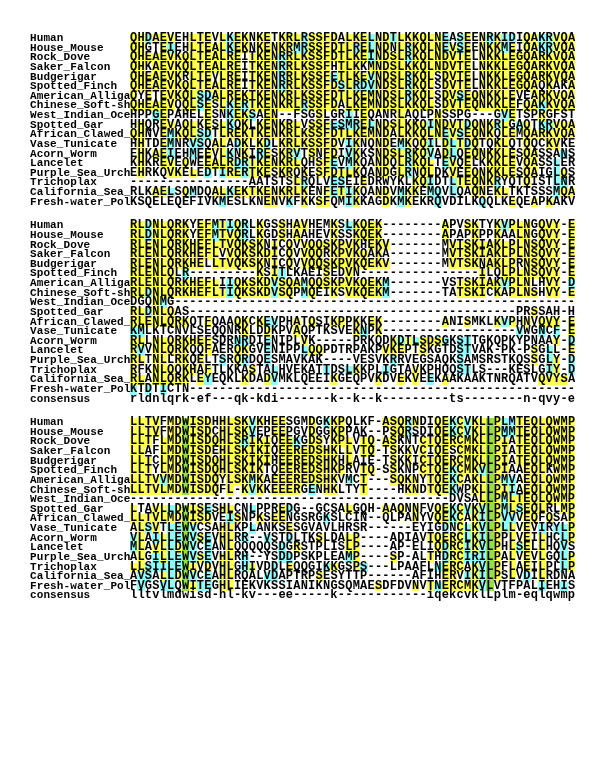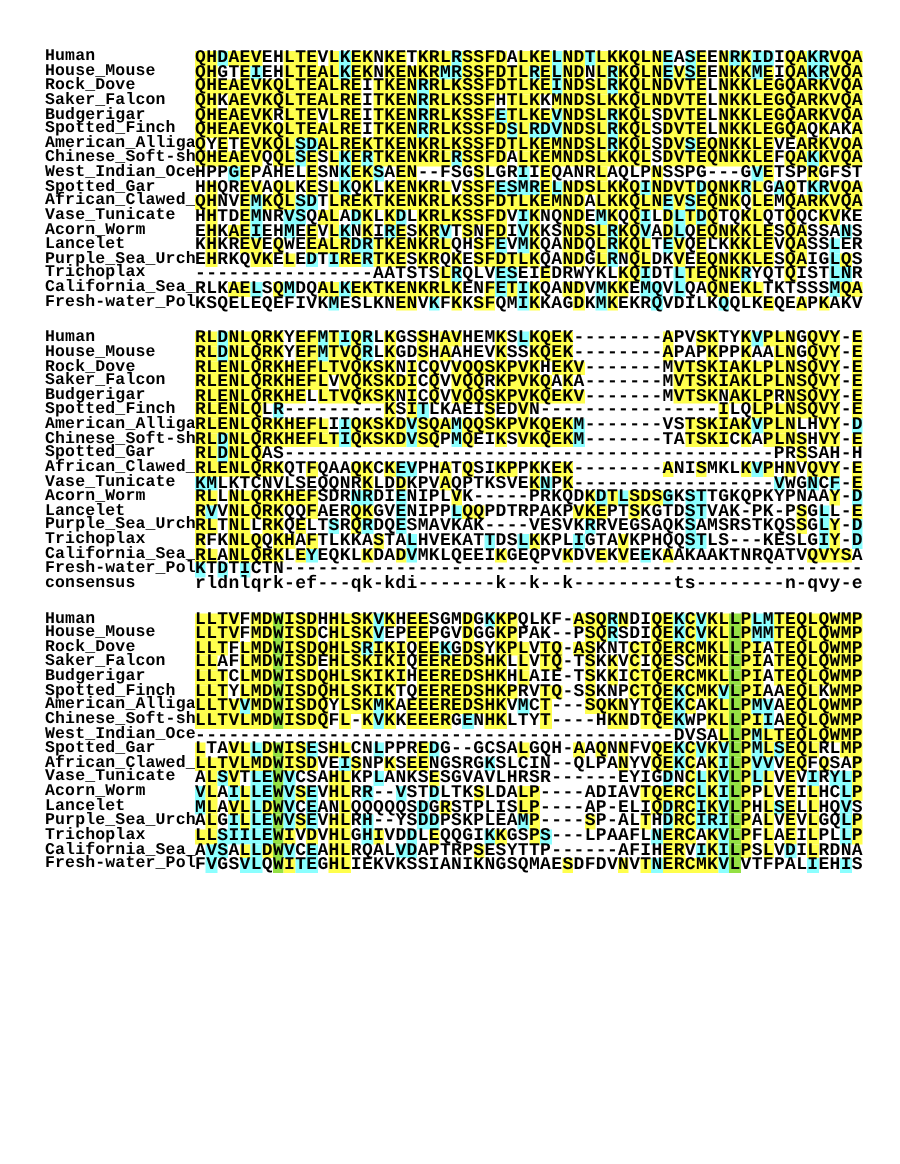--- a/index.html
+++ b/index.html
@@ -41,20 +41,21 @@
       </div>
       <div class="block">
         <div class="row"><span class="nm">Human</span><span class="sq"><span class="run" style="background: rgb(255, 255, 77);">RL</span><span class="run" style="background: rgb(139, 255, 255);">D</span><span class="run" style="background: rgb(255, 255, 77);">NLQRK</span><span class="run">Y</span><span class="run" style="background: rgb(255, 255, 77);">EF</span><span class="run" style="background: rgb(139, 255, 255);">M</span><span class="run" style="background: rgb(255, 255, 77);">T</span><span class="run" style="background: rgb(139, 255, 255);">I</span><span class="run" style="background: rgb(255, 255, 77);">Q</span><span class="run" style="background: rgb(139, 255, 255);">R</span><span class="run">L</span><span class="run" style="background: rgb(255, 255, 77);">K</span><span class="run">GS</span><span class="run" style="background: rgb(255, 255, 77);">S</span><span class="run">H</span><span class="run" style="background: rgb(255, 255, 77);">AV</span><span class="run">HEM</span><span class="run" style="background: rgb(255, 255, 77);">K</span><span class="run">S</span><span class="run" style="background: rgb(139, 255, 255);">L</span><span class="run" style="background: rgb(255, 255, 77);">KQEK</span><span class="run">--------</span><span class="run" style="background: rgb(255, 255, 77);">A</span><span class="run">PV</span><span class="run" style="background: rgb(255, 255, 77);">SK</span><span class="run">TY</span><span class="run" style="background: rgb(255, 255, 77);">K</span><span class="run" style="background: rgb(139, 255, 255);">V</span><span class="run" style="background: rgb(255, 255, 77);">PLN</span><span class="run">G</span><span class="run" style="background: rgb(255, 255, 77);">QVY</span><span class="run">-</span><span class="run" style="background: rgb(255, 255, 77);">E</span></span></div>
         <div class="row"><span class="nm">House_Mouse</span><span class="sq"><span class="run" style="background: rgb(255, 255, 77);">RL</span><span class="run" style="background: rgb(139, 255, 255);">D</span><span class="run" style="background: rgb(255, 255, 77);">NLQRK</span><span class="run">Y</span><span class="run" style="background: rgb(255, 255, 77);">EF</span><span class="run" style="background: rgb(139, 255, 255);">M</span><span class="run" style="background: rgb(255, 255, 77);">TVQ</span><span class="run" style="background: rgb(139, 255, 255);">R</span><span class="run">L</span><span class="run" style="background: rgb(255, 255, 77);">K</span><span class="run">GD</span><span class="run" style="background: rgb(255, 255, 77);">S</span><span class="run">H</span><span class="run" style="background: rgb(255, 255, 77);">A</span><span class="run">AHEV</span><span class="run" style="background: rgb(255, 255, 77);">K</span><span class="run">SS</span><span class="run" style="background: rgb(255, 255, 77);">KQEK</span><span class="run">--------</span><span class="run" style="background: rgb(255, 255, 77);">A</span><span class="run">PAP</span><span class="run" style="background: rgb(255, 255, 77);">K</span><span class="run">PP</span><span class="run" style="background: rgb(255, 255, 77);">K</span><span class="run">AA</span><span class="run" style="background: rgb(255, 255, 77);">LN</span><span class="run">G</span><span class="run" style="background: rgb(255, 255, 77);">QVY</span><span class="run">-</span><span class="run" style="background: rgb(255, 255, 77);">E</span></span></div>
         <div class="row"><span class="nm">Rock_Dove</span><span class="sq"><span class="run" style="background: rgb(255, 255, 77);">RLENLQRKHEFLTVQKSK</span><span class="run">N</span><span class="run" style="background: rgb(255, 255, 77);">I</span><span class="run">C</span><span class="run" style="background: rgb(255, 255, 77);">Q</span><span class="run">V</span><span class="run" style="background: rgb(255, 255, 77);">VQQSKPVK</span><span class="run">H</span><span class="run" style="background: rgb(255, 255, 77);">EKV</span><span class="run">-------M</span><span class="run" style="background: rgb(255, 255, 77);">VTSKIAKLPLNSQVY</span><span class="run">-</span><span class="run" style="background: rgb(255, 255, 77);">E</span></span></div>
         <div class="row"><span class="nm">Saker_Falcon</span><span class="sq"><span class="run" style="background: rgb(255, 255, 77);">RLENLQRKHEFL</span><span class="run">V</span><span class="run" style="background: rgb(255, 255, 77);">VQKSKDI</span><span class="run">C</span><span class="run" style="background: rgb(255, 255, 77);">Q</span><span class="run">V</span><span class="run" style="background: rgb(255, 255, 77);">VQQ</span><span class="run">R</span><span class="run" style="background: rgb(255, 255, 77);">KPVKQ</span><span class="run">A</span><span class="run" style="background: rgb(255, 255, 77);">K</span><span class="run">A-------M</span><span class="run" style="background: rgb(255, 255, 77);">VTSKIAKLPLNSQVY</span><span class="run">-</span><span class="run" style="background: rgb(255, 255, 77);">E</span></span></div>
         <div class="row"><span class="nm">Budgerigar</span><span class="sq"><span class="run" style="background: rgb(255, 255, 77);">RLENLQRKHE</span><span class="run">L</span><span class="run" style="background: rgb(255, 255, 77);">LTVQKSK</span><span class="run">N</span><span class="run" style="background: rgb(255, 255, 77);">I</span><span class="run">C</span><span class="run" style="background: rgb(255, 255, 77);">Q</span><span class="run">V</span><span class="run" style="background: rgb(255, 255, 77);">VQQSKPVKQEKV</span><span class="run">-------M</span><span class="run" style="background: rgb(255, 255, 77);">VTSK</span><span class="run">N</span><span class="run" style="background: rgb(255, 255, 77);">AKLP</span><span class="run">R</span><span class="run" style="background: rgb(255, 255, 77);">NSQVY</span><span class="run">-</span><span class="run" style="background: rgb(255, 255, 77);">E</span></span></div>
         <div class="row"><span class="nm">Spotted_Finch</span><span class="sq"><span class="run" style="background: rgb(255, 255, 77);">RLENLQ</span><span class="run">L</span><span class="run" style="background: rgb(139, 255, 255);">R</span><span class="run">---------</span><span class="run" style="background: rgb(255, 255, 77);">K</span><span class="run">S</span><span class="run" style="background: rgb(255, 255, 77);">I</span><span class="run" style="background: rgb(139, 255, 255);">T</span><span class="run">LKAEI</span><span class="run" style="background: rgb(255, 255, 77);">S</span><span class="run">ED</span><span class="run" style="background: rgb(255, 255, 77);">V</span><span class="run">N----------------</span><span class="run" style="background: rgb(255, 255, 77);">I</span><span class="run">LQ</span><span class="run" style="background: rgb(255, 255, 77);">LPLNSQVY</span><span class="run">-</span><span class="run" style="background: rgb(255, 255, 77);">E</span></span></div>
         <div class="row"><span class="nm">American_Alliga</span><span class="sq"><span class="run" style="background: rgb(255, 255, 77);">RLENLQRKHEFL</span><span class="run">I</span><span class="run" style="background: rgb(139, 255, 255);">I</span><span class="run" style="background: rgb(255, 255, 77);">QKSKD</span><span class="run" style="background: rgb(139, 255, 255);">V</span><span class="run" style="background: rgb(255, 255, 77);">SQA</span><span class="run" style="background: rgb(139, 255, 255);">M</span><span class="run" style="background: rgb(255, 255, 77);">QQSKPVKQEK</span><span class="run" style="background: rgb(139, 255, 255);">M</span><span class="run">-------VS</span><span class="run" style="background: rgb(255, 255, 77);">TSKIAK</span><span class="run" style="background: rgb(139, 255, 255);">V</span><span class="run" style="background: rgb(255, 255, 77);">PLN</span><span class="run">LH</span><span class="run" style="background: rgb(255, 255, 77);">VY</span><span class="run">-</span><span class="run" style="background: rgb(139, 255, 255);">D</span></span></div>
         <div class="row"><span class="nm">Chinese_Soft-sh</span><span class="sq"><span class="run" style="background: rgb(255, 255, 77);">RL</span><span class="run" style="background: rgb(139, 255, 255);">D</span><span class="run" style="background: rgb(255, 255, 77);">NLQRKHEFLT</span><span class="run" style="background: rgb(139, 255, 255);">I</span><span class="run" style="background: rgb(255, 255, 77);">QKSKD</span><span class="run" style="background: rgb(139, 255, 255);">V</span><span class="run" style="background: rgb(255, 255, 77);">SQ</span><span class="run">P</span><span class="run" style="background: rgb(139, 255, 255);">M</span><span class="run" style="background: rgb(255, 255, 77);">Q</span><span class="run">EI</span><span class="run" style="background: rgb(255, 255, 77);">K</span><span class="run">S</span><span class="run" style="background: rgb(255, 255, 77);">VKQEK</span><span class="run" style="background: rgb(139, 255, 255);">M</span><span class="run">-------TA</span><span class="run" style="background: rgb(255, 255, 77);">TSKI</span><span class="run">C</span><span class="run" style="background: rgb(255, 255, 77);">K</span><span class="run">A</span><span class="run" style="background: rgb(255, 255, 77);">PLNS</span><span class="run">H</span><span class="run" style="background: rgb(255, 255, 77);">VY</span><span class="run">-</span><span class="run" style="background: rgb(255, 255, 77);">E</span></span></div>
+        <div class="row"><span class="nm">West_Indian_Oce</span><span class="sq"><span class="run">DGQ</span><span class="run" style="background: rgb(255, 255, 77);">N</span><span class="run" style="background: rgb(139, 255, 255);">M</span><span class="run">G------------------------------------------------------</span></span></div>
         <div class="row"><span class="nm">Spotted_Gar</span><span class="sq"><span class="run" style="background: rgb(255, 255, 77);">RL</span><span class="run" style="background: rgb(139, 255, 255);">D</span><span class="run" style="background: rgb(255, 255, 77);">NLQ</span><span class="run">AS--------------------------------------------PR</span><span class="run" style="background: rgb(255, 255, 77);">S</span><span class="run">SAH-H</span></span></div>
         <div class="row"><span class="nm">African_Clawed_</span><span class="sq"><span class="run" style="background: rgb(255, 255, 77);">RLENLQRK</span><span class="run">QT</span><span class="run" style="background: rgb(255, 255, 77);">F</span><span class="run">QAA</span><span class="run" style="background: rgb(255, 255, 77);">QK</span><span class="run">C</span><span class="run" style="background: rgb(255, 255, 77);">K</span><span class="run" style="background: rgb(139, 255, 255);">EV</span><span class="run">PH</span><span class="run" style="background: rgb(255, 255, 77);">A</span><span class="run">T</span><span class="run" style="background: rgb(255, 255, 77);">Q</span><span class="run">SI</span><span class="run" style="background: rgb(255, 255, 77);">KP</span><span class="run">P</span><span class="run" style="background: rgb(255, 255, 77);">K</span><span class="run">K</span><span class="run" style="background: rgb(255, 255, 77);">EK</span><span class="run">--------</span><span class="run" style="background: rgb(255, 255, 77);">A</span><span class="run">NI</span><span class="run" style="background: rgb(255, 255, 77);">S</span><span class="run">MKL</span><span class="run" style="background: rgb(255, 255, 77);">K</span><span class="run" style="background: rgb(139, 255, 255);">V</span><span class="run" style="background: rgb(255, 255, 77);">P</span><span class="run">H</span><span class="run" style="background: rgb(255, 255, 77);">N</span><span class="run">V</span><span class="run" style="background: rgb(255, 255, 77);">QVY</span><span class="run">-</span><span class="run" style="background: rgb(255, 255, 77);">E</span></span></div>
         <div class="row"><span class="nm">Vase_Tunicate</span><span class="sq"><span class="run" style="background: rgb(139, 255, 255);">KM</span><span class="run">LKTCNVLSEQQNR</span><span class="run" style="background: rgb(255, 255, 77);">K</span><span class="run">LD</span><span class="run" style="background: rgb(255, 255, 77);">D</span><span class="run">KPV</span><span class="run" style="background: rgb(255, 255, 77);">A</span><span class="run">QPTKSVE</span><span class="run" style="background: rgb(255, 255, 77);">K</span><span class="run" style="background: rgb(139, 255, 255);">N</span><span class="run">P</span><span class="run" style="background: rgb(255, 255, 77);">K</span><span class="run">------------------</span><span class="run" style="background: rgb(139, 255, 255);">V</span><span class="run">WG</span><span class="run" style="background: rgb(139, 255, 255);">N</span><span class="run">C</span><span class="run" style="background: rgb(139, 255, 255);">F</span><span class="run">-</span><span class="run" style="background: rgb(255, 255, 77);">E</span></span></div>
         <div class="row"><span class="nm">Acorn_Worm</span><span class="sq"><span class="run" style="background: rgb(255, 255, 77);">RL</span><span class="run">L</span><span class="run" style="background: rgb(255, 255, 77);">NLQRKHEF</span><span class="run">SDR</span><span class="run" style="background: rgb(139, 255, 255);">NR</span><span class="run">DI</span><span class="run" style="background: rgb(139, 255, 255);">E</span><span class="run">NIPL</span><span class="run" style="background: rgb(255, 255, 77);">V</span><span class="run">K-----PRKQD</span><span class="run" style="background: rgb(255, 255, 77);">K</span><span class="run" style="background: rgb(139, 255, 255);">D</span><span class="run" style="background: rgb(255, 255, 77);">T</span><span class="run" style="background: rgb(139, 255, 255);">L</span><span class="run" style="background: rgb(255, 255, 77);">SDS</span><span class="run" style="background: rgb(139, 255, 255);">G</span><span class="run">K</span><span class="run" style="background: rgb(139, 255, 255);">ST</span><span class="run">TGKQPKYPNAA</span><span class="run" style="background: rgb(255, 255, 77);">Y</span><span class="run">-</span><span class="run" style="background: rgb(139, 255, 255);">D</span></span></div>
         <div class="row"><span class="nm">Lancelet</span><span class="sq"><span class="run" style="background: rgb(255, 255, 77);">R</span><span class="run" style="background: rgb(139, 255, 255);">V</span><span class="run">V</span><span class="run" style="background: rgb(255, 255, 77);">NLQRK</span><span class="run">QQ</span><span class="run" style="background: rgb(255, 255, 77);">F</span><span class="run">AER</span><span class="run" style="background: rgb(255, 255, 77);">QK</span><span class="run">GV</span><span class="run" style="background: rgb(139, 255, 255);">E</span><span class="run">NIPP</span><span class="run" style="background: rgb(139, 255, 255);">L</span><span class="run" style="background: rgb(255, 255, 77);">QQ</span><span class="run">PDTRPAKP</span><span class="run" style="background: rgb(255, 255, 77);">VKE</span><span class="run">PT</span><span class="run" style="background: rgb(255, 255, 77);">S</span><span class="run">KGTD</span><span class="run" style="background: rgb(139, 255, 255);">ST</span><span class="run">VAK-PK-P</span><span class="run" style="background: rgb(255, 255, 77);">S</span><span class="run">G</span><span class="run" style="background: rgb(139, 255, 255);">L</span><span class="run">L-</span><span class="run" style="background: rgb(255, 255, 77);">E</span></span></div>
         <div class="row"><span class="nm">Purple_Sea_Urch</span><span class="sq"><span class="run" style="background: rgb(255, 255, 77);">RL</span><span class="run">T</span><span class="run" style="background: rgb(255, 255, 77);">NL</span><span class="run">L</span><span class="run" style="background: rgb(255, 255, 77);">RK</span><span class="run">Q</span><span class="run" style="background: rgb(255, 255, 77);">E</span><span class="run">LT</span><span class="run" style="background: rgb(139, 255, 255);">S</span><span class="run">R</span><span class="run" style="background: rgb(255, 255, 77);">Q</span><span class="run" style="background: rgb(139, 255, 255);">R</span><span class="run">DQ</span><span class="run" style="background: rgb(139, 255, 255);">E</span><span class="run">SMAVKAK----VESVK</span><span class="run" style="background: rgb(139, 255, 255);">R</span><span class="run">RVEGSAQK</span><span class="run" style="background: rgb(139, 255, 255);">S</span><span class="run">AMSRSTKQS</span><span class="run" style="background: rgb(255, 255, 77);">S</span><span class="run">G</span><span class="run" style="background: rgb(139, 255, 255);">L</span><span class="run" style="background: rgb(255, 255, 77);">Y</span><span class="run">-</span><span class="run" style="background: rgb(139, 255, 255);">D</span></span></div>
         <div class="row"><span class="nm">Trichoplax</span><span class="sq"><span class="run" style="background: rgb(255, 255, 77);">R</span><span class="run">FK</span><span class="run" style="background: rgb(255, 255, 77);">NLQ</span><span class="run">Q</span><span class="run" style="background: rgb(255, 255, 77);">KH</span><span class="run">A</span><span class="run" style="background: rgb(255, 255, 77);">F</span><span class="run">TLKKA</span><span class="run" style="background: rgb(255, 255, 77);">S</span><span class="run">TA</span><span class="run" style="background: rgb(139, 255, 255);">L</span><span class="run">HVEKAT</span><span class="run" style="background: rgb(139, 255, 255);">T</span><span class="run">DS</span><span class="run" style="background: rgb(139, 255, 255);">L</span><span class="run" style="background: rgb(255, 255, 77);">K</span><span class="run">KPL</span><span class="run" style="background: rgb(139, 255, 255);">I</span><span class="run">GTA</span><span class="run" style="background: rgb(255, 255, 77);">V</span><span class="run">KPHQQ</span><span class="run" style="background: rgb(139, 255, 255);">ST</span><span class="run">LS---KESLG</span><span class="run" style="background: rgb(139, 255, 255);">I</span><span class="run" style="background: rgb(255, 255, 77);">Y</span><span class="run">-</span><span class="run" style="background: rgb(139, 255, 255);">D</span></span></div>
         <div class="row"><span class="nm">California_Sea_</span><span class="sq"><span class="run" style="background: rgb(255, 255, 77);">RL</span><span class="run">A</span><span class="run" style="background: rgb(255, 255, 77);">NLQRK</span><span class="run">L</span><span class="run" style="background: rgb(255, 255, 77);">E</span><span class="run" style="background: rgb(139, 255, 255);">Y</span><span class="run">EQKL</span><span class="run" style="background: rgb(255, 255, 77);">K</span><span class="run">DA</span><span class="run" style="background: rgb(255, 255, 77);">D</span><span class="run" style="background: rgb(139, 255, 255);">V</span><span class="run">MKLQEEI</span><span class="run" style="background: rgb(255, 255, 77);">K</span><span class="run">GEQPV</span><span class="run" style="background: rgb(255, 255, 77);">K</span><span class="run">DV</span><span class="run" style="background: rgb(255, 255, 77);">E</span><span class="run">K</span><span class="run" style="background: rgb(255, 255, 77);">V</span><span class="run">E</span><span class="run" style="background: rgb(139, 255, 255);">E</span><span class="run">K</span><span class="run" style="background: rgb(255, 255, 77);">A</span><span class="run">AKAAKTNRQATV</span><span class="run" style="background: rgb(255, 255, 77);">QVYS</span><span class="run">A</span></span></div>
         <div class="row"><span class="nm">Fresh-water_Pol</span><span class="sq"><span class="run" style="background: rgb(139, 255, 255);">K</span><span class="run">T</span><span class="run" style="background: rgb(139, 255, 255);">D</span><span class="run">T</span><span class="run" style="background: rgb(139, 255, 255);">I</span><span class="run">CTN----------------------------------------------------</span></span></div>
         <div class="row"><span class="nm">consensus</span><span class="sq"><span class="run">rldnlqrk-ef---qk-kdi-------k--k--k---------ts--------n-qvy-e</span></span></div>
@@ -71,15 +72,16 @@
         <div class="row"><span class="nm">West_Indian_Oce</span><span class="sq"><span class="run">-------------------------------------------DVSA</span><span class="run" style="background: rgb(255, 255, 77);">L</span><span class="run" style="background: rgb(148, 225, 68);">L</span><span class="run" style="background: rgb(255, 255, 77);">P</span><span class="run" style="background: rgb(139, 255, 255);">M</span><span class="run" style="background: rgb(255, 255, 77);">LTEQLQWMP</span></span></div>
         <div class="row"><span class="nm">Spotted_Gar</span><span class="sq"><span class="run" style="background: rgb(255, 255, 77);">L</span><span class="run">TA</span><span class="run" style="background: rgb(255, 255, 77);">VL</span><span class="run" style="background: rgb(139, 255, 255);">L</span><span class="run" style="background: rgb(255, 255, 77);">D</span><span class="run" style="background: rgb(148, 225, 68);">W</span><span class="run" style="background: rgb(255, 255, 77);">IS</span><span class="run" style="background: rgb(139, 255, 255);">E</span><span class="run">S</span><span class="run" style="background: rgb(255, 255, 77);">HL</span><span class="run">CN</span><span class="run" style="background: rgb(139, 255, 255);">L</span><span class="run">PPR</span><span class="run" style="background: rgb(255, 255, 77);">E</span><span class="run" style="background: rgb(139, 255, 255);">D</span><span class="run">G--GCSA</span><span class="run" style="background: rgb(255, 255, 77);">L</span><span class="run">GQH-</span><span class="run" style="background: rgb(255, 255, 77);">A</span><span class="run">A</span><span class="run" style="background: rgb(255, 255, 77);">Q</span><span class="run">N</span><span class="run" style="background: rgb(255, 255, 77);">N</span><span class="run">FV</span><span class="run" style="background: rgb(255, 255, 77);">QE</span><span class="run" style="background: rgb(139, 255, 255);">K</span><span class="run" style="background: rgb(255, 255, 77);">C</span><span class="run" style="background: rgb(139, 255, 255);">V</span><span class="run" style="background: rgb(255, 255, 77);">K</span><span class="run" style="background: rgb(139, 255, 255);">V</span><span class="run" style="background: rgb(148, 225, 68);">L</span><span class="run" style="background: rgb(255, 255, 77);">P</span><span class="run" style="background: rgb(139, 255, 255);">M</span><span class="run" style="background: rgb(255, 255, 77);">L</span><span class="run" style="background: rgb(139, 255, 255);">S</span><span class="run" style="background: rgb(255, 255, 77);">EQL</span><span class="run">RL</span><span class="run" style="background: rgb(255, 255, 77);">MP</span></span></div>
         <div class="row"><span class="nm">African_Clawed_</span><span class="sq"><span class="run" style="background: rgb(255, 255, 77);">LLTVLMD</span><span class="run" style="background: rgb(148, 225, 68);">W</span><span class="run" style="background: rgb(255, 255, 77);">ISD</span><span class="run">VE</span><span class="run" style="background: rgb(139, 255, 255);">I</span><span class="run" style="background: rgb(255, 255, 77);">S</span><span class="run">NP</span><span class="run" style="background: rgb(255, 255, 77);">K</span><span class="run">S</span><span class="run" style="background: rgb(255, 255, 77);">EE</span><span class="run">NGSRG</span><span class="run" style="background: rgb(139, 255, 255);">K</span><span class="run">SLCIN--QLPA</span><span class="run" style="background: rgb(255, 255, 77);">N</span><span class="run">YV</span><span class="run" style="background: rgb(255, 255, 77);">QE</span><span class="run" style="background: rgb(139, 255, 255);">K</span><span class="run" style="background: rgb(255, 255, 77);">C</span><span class="run">A</span><span class="run" style="background: rgb(255, 255, 77);">K</span><span class="run" style="background: rgb(139, 255, 255);">I</span><span class="run" style="background: rgb(148, 225, 68);">L</span><span class="run" style="background: rgb(255, 255, 77);">P</span><span class="run" style="background: rgb(139, 255, 255);">VV</span><span class="run">V</span><span class="run" style="background: rgb(255, 255, 77);">EQ</span><span class="run">F</span><span class="run" style="background: rgb(255, 255, 77);">Q</span><span class="run">SA</span><span class="run" style="background: rgb(255, 255, 77);">P</span></span></div>
         <div class="row"><span class="nm">Vase_Tunicate</span><span class="sq"><span class="run">A</span><span class="run" style="background: rgb(255, 255, 77);">L</span><span class="run" style="background: rgb(139, 255, 255);">S</span><span class="run" style="background: rgb(255, 255, 77);">V</span><span class="run">T</span><span class="run" style="background: rgb(139, 255, 255);">LE</span><span class="run" style="background: rgb(148, 225, 68);">W</span><span class="run" style="background: rgb(139, 255, 255);">V</span><span class="run">CSA</span><span class="run" style="background: rgb(255, 255, 77);">HL</span><span class="run">KP</span><span class="run" style="background: rgb(139, 255, 255);">L</span><span class="run">ANKS</span><span class="run" style="background: rgb(255, 255, 77);">E</span><span class="run">SGVAVLHRSR------EYIG</span><span class="run" style="background: rgb(139, 255, 255);">D</span><span class="run">N</span><span class="run" style="background: rgb(255, 255, 77);">C</span><span class="run" style="background: rgb(139, 255, 255);">L</span><span class="run" style="background: rgb(255, 255, 77);">K</span><span class="run" style="background: rgb(139, 255, 255);">V</span><span class="run" style="background: rgb(148, 225, 68);">L</span><span class="run" style="background: rgb(255, 255, 77);">P</span><span class="run" style="background: rgb(139, 255, 255);">L</span><span class="run" style="background: rgb(255, 255, 77);">L</span><span class="run">V</span><span class="run" style="background: rgb(255, 255, 77);">E</span><span class="run">V</span><span class="run" style="background: rgb(139, 255, 255);">I</span><span class="run">R</span><span class="run" style="background: rgb(139, 255, 255);">YL</span><span class="run" style="background: rgb(255, 255, 77);">P</span></span></div>
         <div class="row"><span class="nm">Acorn_Worm</span><span class="sq"><span class="run" style="background: rgb(139, 255, 255);">V</span><span class="run" style="background: rgb(255, 255, 77);">L</span><span class="run">A</span><span class="run" style="background: rgb(139, 255, 255);">I</span><span class="run" style="background: rgb(255, 255, 77);">L</span><span class="run" style="background: rgb(139, 255, 255);">LE</span><span class="run" style="background: rgb(148, 225, 68);">W</span><span class="run" style="background: rgb(139, 255, 255);">V</span><span class="run" style="background: rgb(255, 255, 77);">S</span><span class="run" style="background: rgb(139, 255, 255);">E</span><span class="run">V</span><span class="run" style="background: rgb(255, 255, 77);">HL</span><span class="run">R</span><span class="run" style="background: rgb(139, 255, 255);">R</span><span class="run">--</span><span class="run" style="background: rgb(139, 255, 255);">V</span><span class="run">ST</span><span class="run" style="background: rgb(139, 255, 255);">D</span><span class="run">LTK</span><span class="run" style="background: rgb(255, 255, 77);">S</span><span class="run">LDA</span><span class="run" style="background: rgb(255, 255, 77);">LP</span><span class="run">----ADIAV</span><span class="run" style="background: rgb(255, 255, 77);">TQERC</span><span class="run" style="background: rgb(139, 255, 255);">L</span><span class="run" style="background: rgb(255, 255, 77);">K</span><span class="run" style="background: rgb(139, 255, 255);">I</span><span class="run" style="background: rgb(148, 225, 68);">L</span><span class="run" style="background: rgb(255, 255, 77);">P</span><span class="run">P</span><span class="run" style="background: rgb(255, 255, 77);">L</span><span class="run">V</span><span class="run" style="background: rgb(255, 255, 77);">E</span><span class="run">I</span><span class="run" style="background: rgb(255, 255, 77);">L</span><span class="run">HC</span><span class="run" style="background: rgb(139, 255, 255);">L</span><span class="run" style="background: rgb(255, 255, 77);">P</span></span></div>
         <div class="row"><span class="nm">Lancelet</span><span class="sq"><span class="run" style="background: rgb(139, 255, 255);">M</span><span class="run" style="background: rgb(255, 255, 77);">L</span><span class="run">A</span><span class="run" style="background: rgb(255, 255, 77);">VL</span><span class="run" style="background: rgb(139, 255, 255);">L</span><span class="run" style="background: rgb(255, 255, 77);">D</span><span class="run" style="background: rgb(148, 225, 68);">W</span><span class="run" style="background: rgb(139, 255, 255);">V</span><span class="run">C</span><span class="run" style="background: rgb(139, 255, 255);">E</span><span class="run">AN</span><span class="run" style="background: rgb(255, 255, 77);">L</span><span class="run">QQQQQS</span><span class="run" style="background: rgb(139, 255, 255);">D</span><span class="run">G</span><span class="run" style="background: rgb(255, 255, 77);">R</span><span class="run">STPLIS</span><span class="run" style="background: rgb(255, 255, 77);">LP</span><span class="run">----AP-ELI</span><span class="run" style="background: rgb(255, 255, 77);">Q</span><span class="run" style="background: rgb(139, 255, 255);">D</span><span class="run" style="background: rgb(255, 255, 77);">RC</span><span class="run" style="background: rgb(139, 255, 255);">I</span><span class="run" style="background: rgb(255, 255, 77);">K</span><span class="run" style="background: rgb(139, 255, 255);">V</span><span class="run" style="background: rgb(148, 225, 68);">L</span><span class="run" style="background: rgb(255, 255, 77);">P</span><span class="run">H</span><span class="run" style="background: rgb(255, 255, 77);">L</span><span class="run" style="background: rgb(139, 255, 255);">S</span><span class="run" style="background: rgb(255, 255, 77);">E</span><span class="run">L</span><span class="run" style="background: rgb(255, 255, 77);">L</span><span class="run">HQ</span><span class="run" style="background: rgb(139, 255, 255);">V</span><span class="run">S</span></span></div>
         <div class="row"><span class="nm">Purple_Sea_Urch</span><span class="sq"><span class="run">A</span><span class="run" style="background: rgb(255, 255, 77);">L</span><span class="run">G</span><span class="run" style="background: rgb(139, 255, 255);">I</span><span class="run" style="background: rgb(255, 255, 77);">L</span><span class="run" style="background: rgb(139, 255, 255);">LE</span><span class="run" style="background: rgb(148, 225, 68);">W</span><span class="run" style="background: rgb(139, 255, 255);">V</span><span class="run" style="background: rgb(255, 255, 77);">S</span><span class="run" style="background: rgb(139, 255, 255);">E</span><span class="run">V</span><span class="run" style="background: rgb(255, 255, 77);">HL</span><span class="run">R</span><span class="run" style="background: rgb(139, 255, 255);">H</span><span class="run">--YS</span><span class="run" style="background: rgb(139, 255, 255);">DD</span><span class="run">PSKPLEA</span><span class="run" style="background: rgb(139, 255, 255);">M</span><span class="run" style="background: rgb(255, 255, 77);">P</span><span class="run">----</span><span class="run" style="background: rgb(255, 255, 77);">S</span><span class="run">P-AL</span><span class="run" style="background: rgb(255, 255, 77);">T</span><span class="run">H</span><span class="run" style="background: rgb(139, 255, 255);">D</span><span class="run" style="background: rgb(255, 255, 77);">RC</span><span class="run" style="background: rgb(139, 255, 255);">IRI</span><span class="run" style="background: rgb(148, 225, 68);">L</span><span class="run" style="background: rgb(255, 255, 77);">P</span><span class="run">A</span><span class="run" style="background: rgb(255, 255, 77);">L</span><span class="run">V</span><span class="run" style="background: rgb(255, 255, 77);">E</span><span class="run">V</span><span class="run" style="background: rgb(255, 255, 77);">L</span><span class="run">GQ</span><span class="run" style="background: rgb(139, 255, 255);">L</span><span class="run" style="background: rgb(255, 255, 77);">P</span></span></div>
         <div class="row"><span class="nm">Trichoplax</span><span class="sq"><span class="run" style="background: rgb(255, 255, 77);">LL</span><span class="run" style="background: rgb(139, 255, 255);">SIILE</span><span class="run" style="background: rgb(148, 225, 68);">W</span><span class="run" style="background: rgb(255, 255, 77);">I</span><span class="run">V</span><span class="run" style="background: rgb(255, 255, 77);">D</span><span class="run">V</span><span class="run" style="background: rgb(255, 255, 77);">HL</span><span class="run">G</span><span class="run" style="background: rgb(139, 255, 255);">H</span><span class="run" style="background: rgb(255, 255, 77);">I</span><span class="run">VD</span><span class="run" style="background: rgb(139, 255, 255);">D</span><span class="run">L</span><span class="run" style="background: rgb(255, 255, 77);">E</span><span class="run">QQGI</span><span class="run" style="background: rgb(139, 255, 255);">K</span><span class="run" style="background: rgb(255, 255, 77);">K</span><span class="run">GS</span><span class="run" style="background: rgb(255, 255, 77);">P</span><span class="run" style="background: rgb(139, 255, 255);">S</span><span class="run">---LPAAFL</span><span class="run" style="background: rgb(139, 255, 255);">N</span><span class="run" style="background: rgb(255, 255, 77);">ERC</span><span class="run">A</span><span class="run" style="background: rgb(255, 255, 77);">K</span><span class="run" style="background: rgb(139, 255, 255);">V</span><span class="run" style="background: rgb(148, 225, 68);">L</span><span class="run" style="background: rgb(255, 255, 77);">P</span><span class="run">F</span><span class="run" style="background: rgb(255, 255, 77);">L</span><span class="run">A</span><span class="run" style="background: rgb(255, 255, 77);">E</span><span class="run">I</span><span class="run" style="background: rgb(255, 255, 77);">L</span><span class="run">PL</span><span class="run" style="background: rgb(139, 255, 255);">L</span><span class="run" style="background: rgb(255, 255, 77);">P</span></span></div>
         <div class="row"><span class="nm">California_Sea_</span><span class="sq"><span class="run">A</span><span class="run" style="background: rgb(139, 255, 255);">VS</span><span class="run">A</span><span class="run" style="background: rgb(255, 255, 77);">L</span><span class="run" style="background: rgb(139, 255, 255);">L</span><span class="run" style="background: rgb(255, 255, 77);">D</span><span class="run" style="background: rgb(148, 225, 68);">W</span><span class="run" style="background: rgb(139, 255, 255);">V</span><span class="run">C</span><span class="run" style="background: rgb(139, 255, 255);">E</span><span class="run">A</span><span class="run" style="background: rgb(255, 255, 77);">HL</span><span class="run">RQAL</span><span class="run" style="background: rgb(139, 255, 255);">VD</span><span class="run">APTRP</span><span class="run" style="background: rgb(255, 255, 77);">S</span><span class="run">ESYTTP------AFIH</span><span class="run" style="background: rgb(255, 255, 77);">ER</span><span class="run">V</span><span class="run" style="background: rgb(139, 255, 255);">I</span><span class="run" style="background: rgb(255, 255, 77);">K</span><span class="run" style="background: rgb(139, 255, 255);">I</span><span class="run" style="background: rgb(148, 225, 68);">L</span><span class="run" style="background: rgb(255, 255, 77);">P</span><span class="run">S</span><span class="run" style="background: rgb(255, 255, 77);">L</span><span class="run">V</span><span class="run" style="background: rgb(139, 255, 255);">D</span><span class="run">I</span><span class="run" style="background: rgb(255, 255, 77);">L</span><span class="run">RDNA</span></span></div>
         <div class="row"><span class="nm">Fresh-water_Pol</span><span class="sq"><span class="run">F</span><span class="run" style="background: rgb(139, 255, 255);">V</span><span class="run">GS</span><span class="run" style="background: rgb(139, 255, 255);">VL</span><span class="run">Q</span><span class="run" style="background: rgb(148, 225, 68);">W</span><span class="run" style="background: rgb(255, 255, 77);">I</span><span class="run" style="background: rgb(139, 255, 255);">TE</span><span class="run">G</span><span class="run" style="background: rgb(255, 255, 77);">HL</span><span class="run">IEKVKSSIANIKNGSQMAE</span><span class="run" style="background: rgb(255, 255, 77);">S</span><span class="run">DFDV</span><span class="run" style="background: rgb(255, 255, 77);">N</span><span class="run">V</span><span class="run" style="background: rgb(255, 255, 77);">T</span><span class="run" style="background: rgb(139, 255, 255);">N</span><span class="run" style="background: rgb(255, 255, 77);">ERCMK</span><span class="run" style="background: rgb(139, 255, 255);">V</span><span class="run" style="background: rgb(148, 225, 68);">L</span><span class="run">VTFPAL</span><span class="run" style="background: rgb(139, 255, 255);">I</span><span class="run">EH</span><span class="run" style="background: rgb(139, 255, 255);">I</span><span class="run">S</span></span></div>
+        <div class="row"><span class="nm">consensus</span><span class="sq"><span class="run">lltvlmdwisd-hl-kv---ee-----k------------iqekcvklLplm-eqlqwmp</span></span></div>
       </div>
     </div>
 </div>
 
 </body></html>

